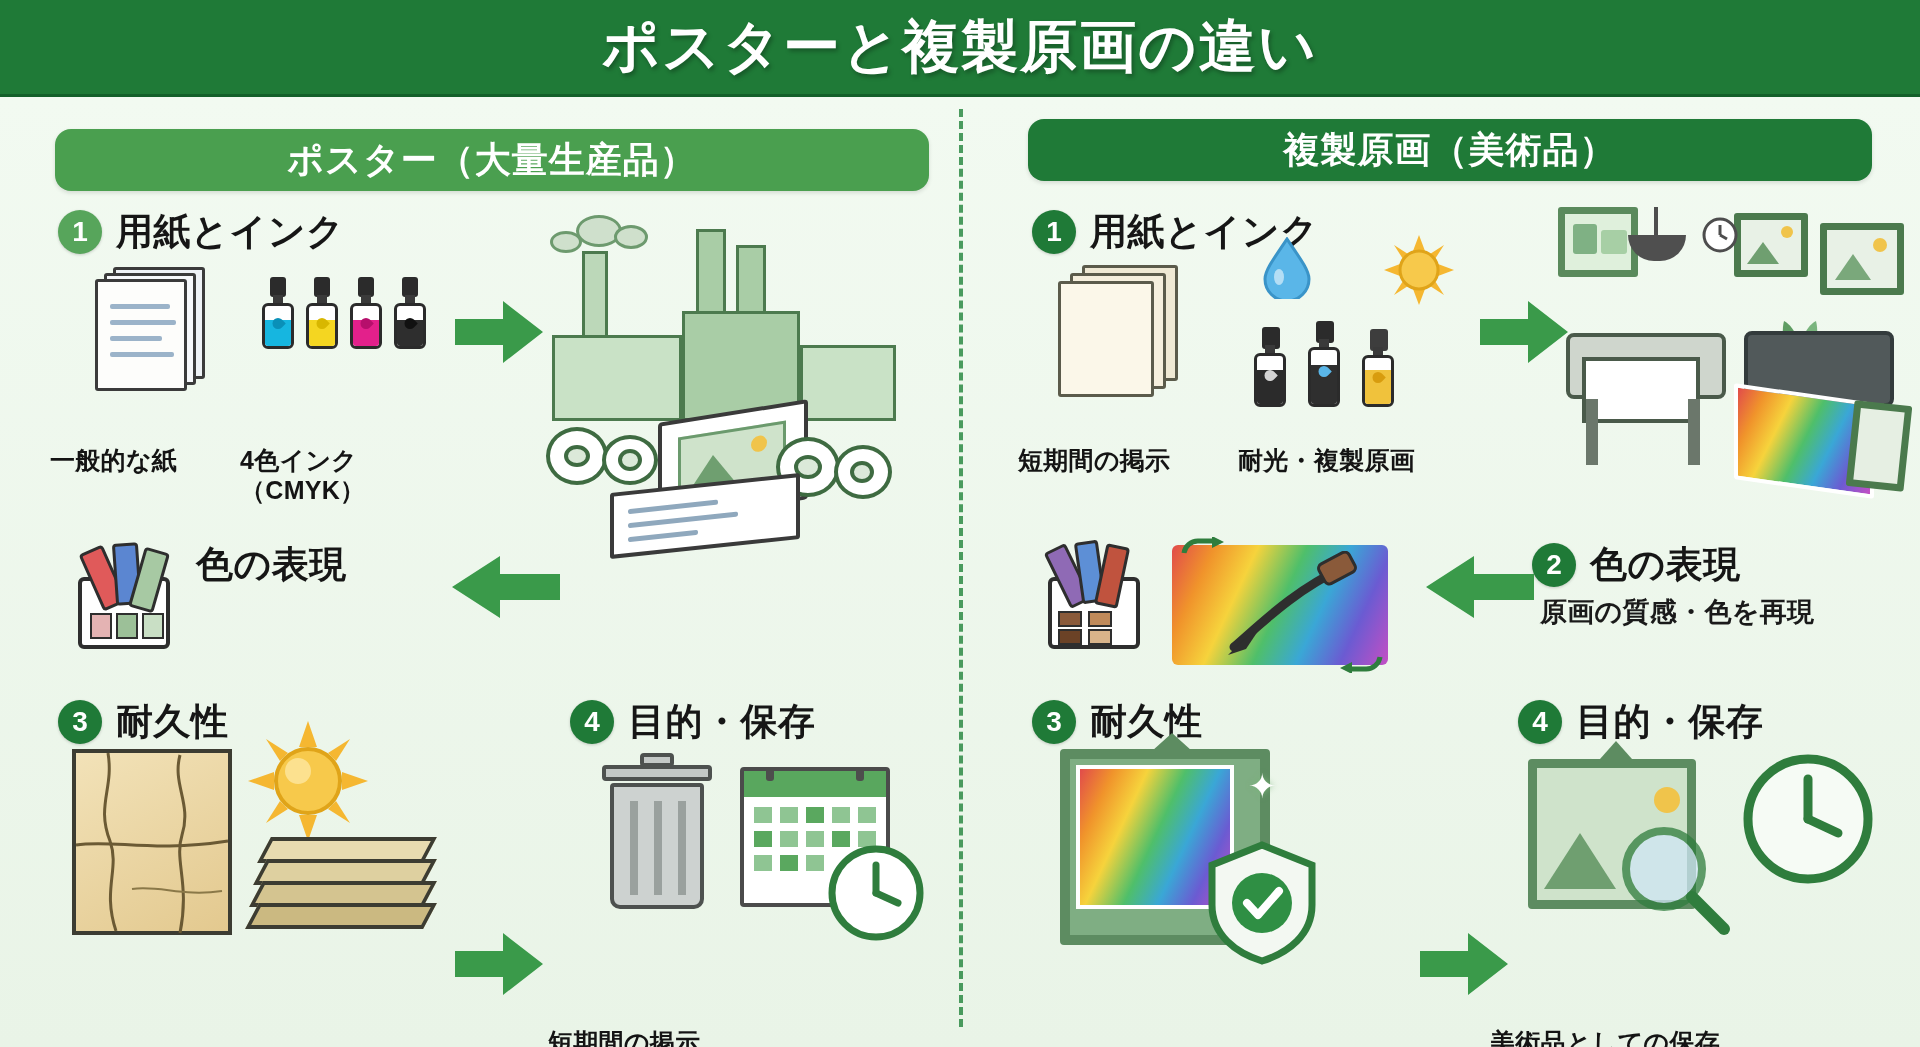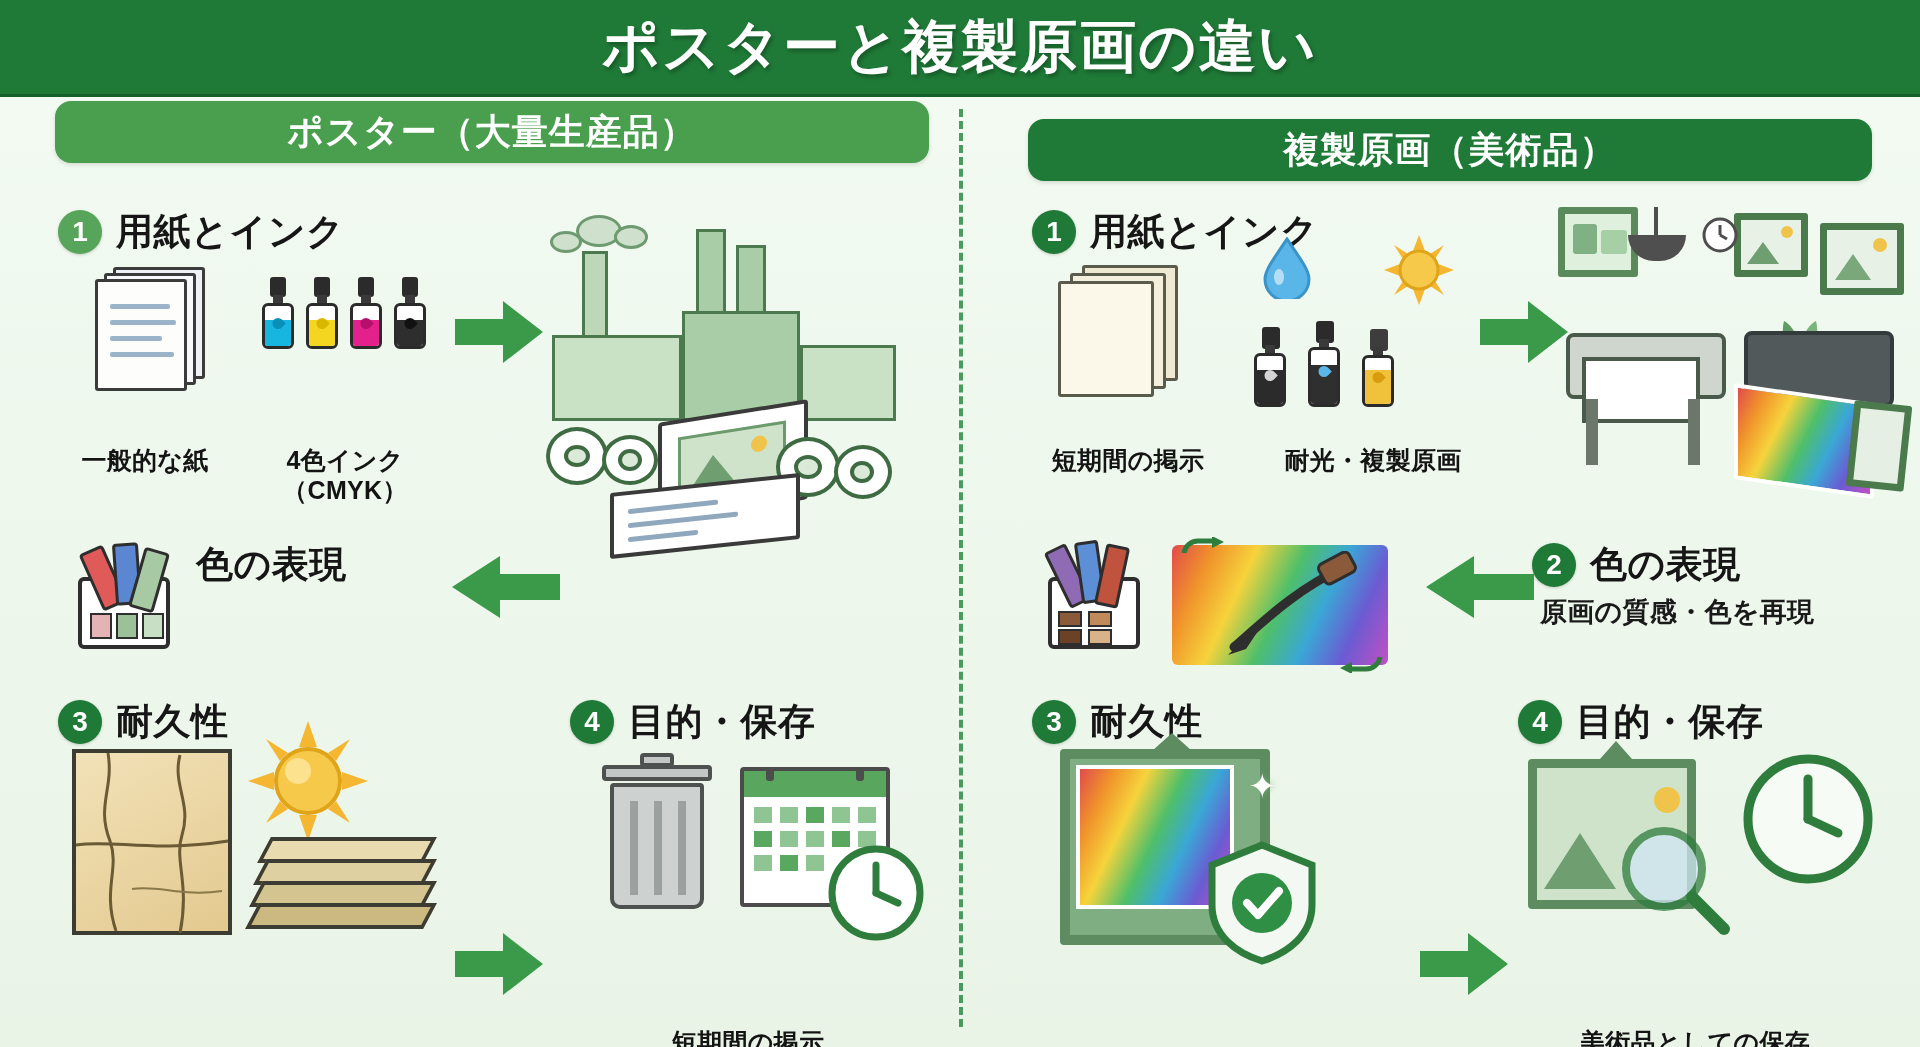--- a/index.html
+++ b/index.html
@@ -53,21 +53,21 @@
     position: absolute;
     height: 62px;
     border-radius: 16px;
     display: flex; align-items: center; justify-content: center;
     box-shadow: 0 2px 4px rgba(0,0,0,0.12);
   }
   .panel-header .panel-title {
     color: #ffffff; font-size: 36px; font-weight: bold;
     letter-spacing: 1px; white-space: nowrap;
   }
-  #panel-header-left  { left: 55px;   top: 4px; width: 874px; background: #4a9f4f; }
+  #panel-header-left  { left: 55px;   top: 32px; width: 874px; background: #4a9f4f; }
   #panel-header-right { left: 1028px; top: 22px; width: 844px; background: #1f7a37; }
 
   
   .section-head {
     position: absolute;
     display: flex; align-items: center; gap: 14px;
     white-space: nowrap;
   }
   .num-badge {
     width: 44px; height: 44px; border-radius: 50%;
@@ -86,21 +86,21 @@
   .section-sub {
     position: absolute;
     font-size: 27px; font-weight: bold; color: #1a1a1a;
     line-height: 1.18; letter-spacing: .3px;
   }
 
   
   .caption {
     position: absolute;
     font-size: 25px; font-weight: bold; color: #141414;
-    text-align: center; line-height: 1.2; letter-spacing: .3px;
+    text-align: left; line-height: 1.2; letter-spacing: .3px;
     white-space: pre-line;
   }
 
   
   .arrow { position: absolute; }
 
   
   .illus { position: absolute; }
 
   .paper-sheet {

